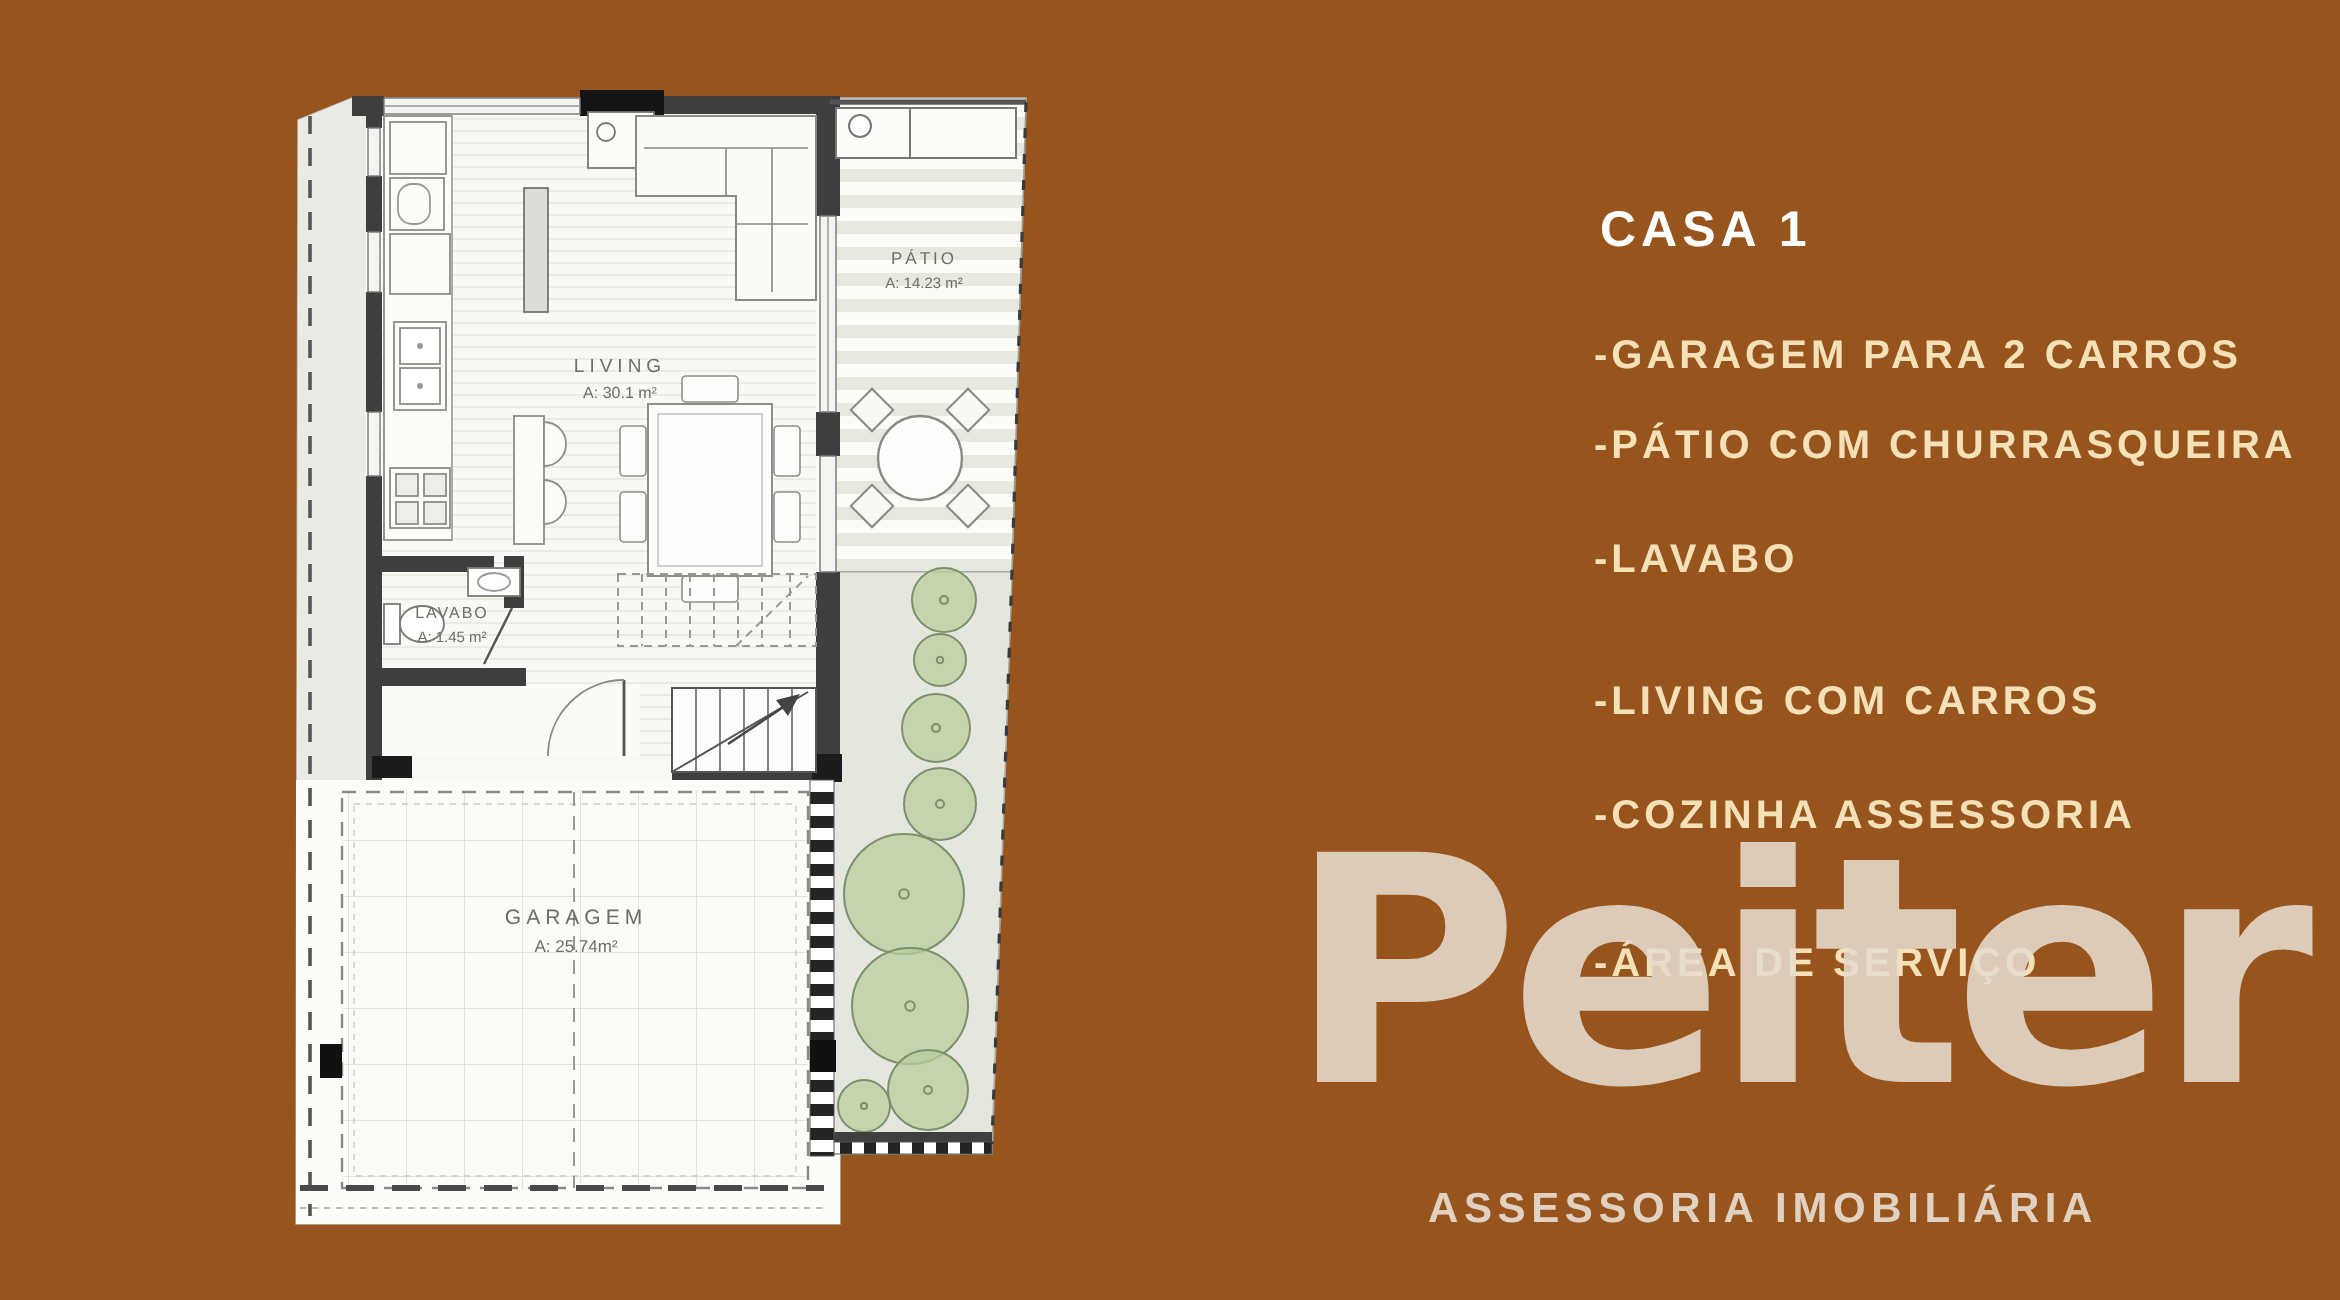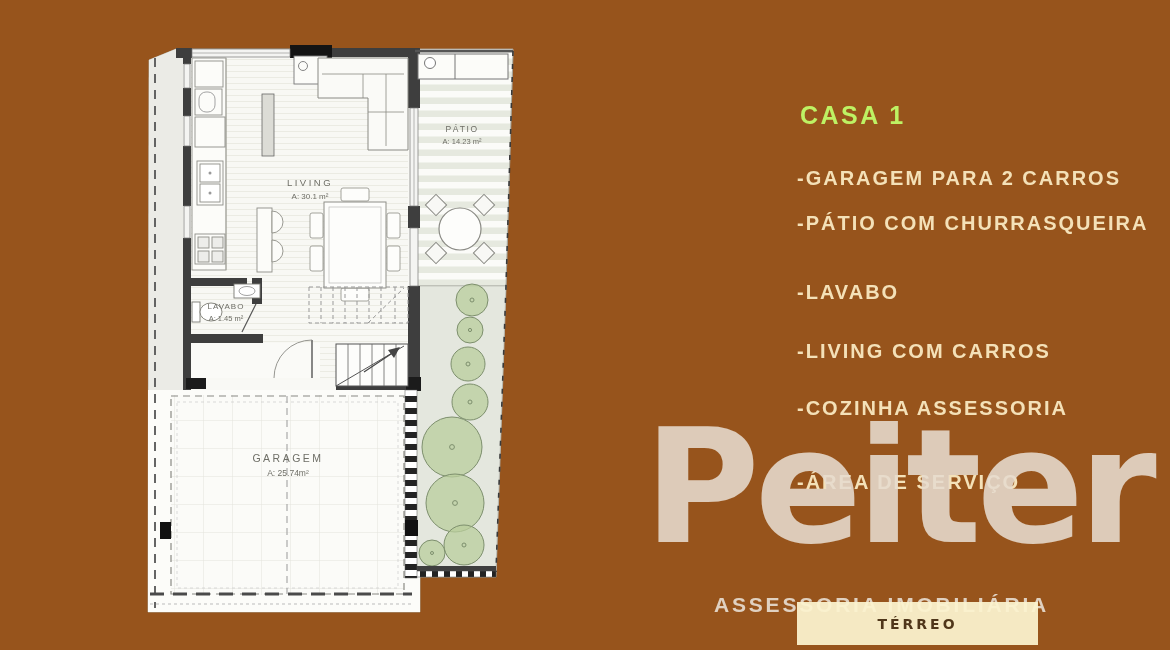--- a/index.html
+++ b/index.html
@@ -8,27 +8,27 @@
     background:#97541C;
     font-family:"Liberation Sans",sans-serif;
   }
   
   .plan{position:absolute;left:0;top:0;}
   .plan-label{font-family:"Liberation Sans",sans-serif;fill:#6E6E66;}
   
   .panel{position:absolute;left:797px;top:0;width:373px;}
   .unit-title{
     position:absolute;left:3px;top:101px;margin:0;
-    font-size:25px;font-weight:800;letter-spacing:2.5px;color:#bef264;
+    font-size:25px;font-weight:800;letter-spacing:2.5px;color:#ffffff;
   }
   .feature{
     position:absolute;left:0;white-space:nowrap;
     font-size:20px;font-weight:700;letter-spacing:2px;color:#F4E1B8;text-align:right;
   }
-  .f0{top:167px}.f1{top:212px}.f2{top:281px}.f3{top:340px}.f4{top:397px}.f5{top:471px}
+  .f0{top:167px}.f1{top:212px}.f2{top:269px}.f3{top:340px}.f4{top:397px}.f5{top:471px}
   
   .watermark{position:absolute;left:0;top:0;width:1170px;height:650px;pointer-events:none;}
   .brand{
     position:absolute;left:644px;top:408px;
     font-family:"DejaVu Sans",sans-serif;font-weight:800;
     font-size:158px;line-height:1;letter-spacing:-5px;
     color:#E7DCCF;opacity:.88;
   }
   .brand-sub{
     position:absolute;left:714px;top:593px;white-space:nowrap;
@@ -288,17 +288,14 @@
     <div class="feature f3">-LIVING COM CARROS</div>
     <div class="feature f4">-COZINHA ASSESSORIA</div>
     <div class="feature f5">-ÁREA DE SERVIÇO</div>
   </div>
 
   <div class="watermark">
     <div class="brand">Peiter</div>
     <div class="brand-sub">ASSESSORIA IMOBILIÁRIA</div>
   </div>
 
-  <div class="floor-badge">
-    <span>TÉRREO</span>
-  </div>
 
 </div>
 
 </body></html>

